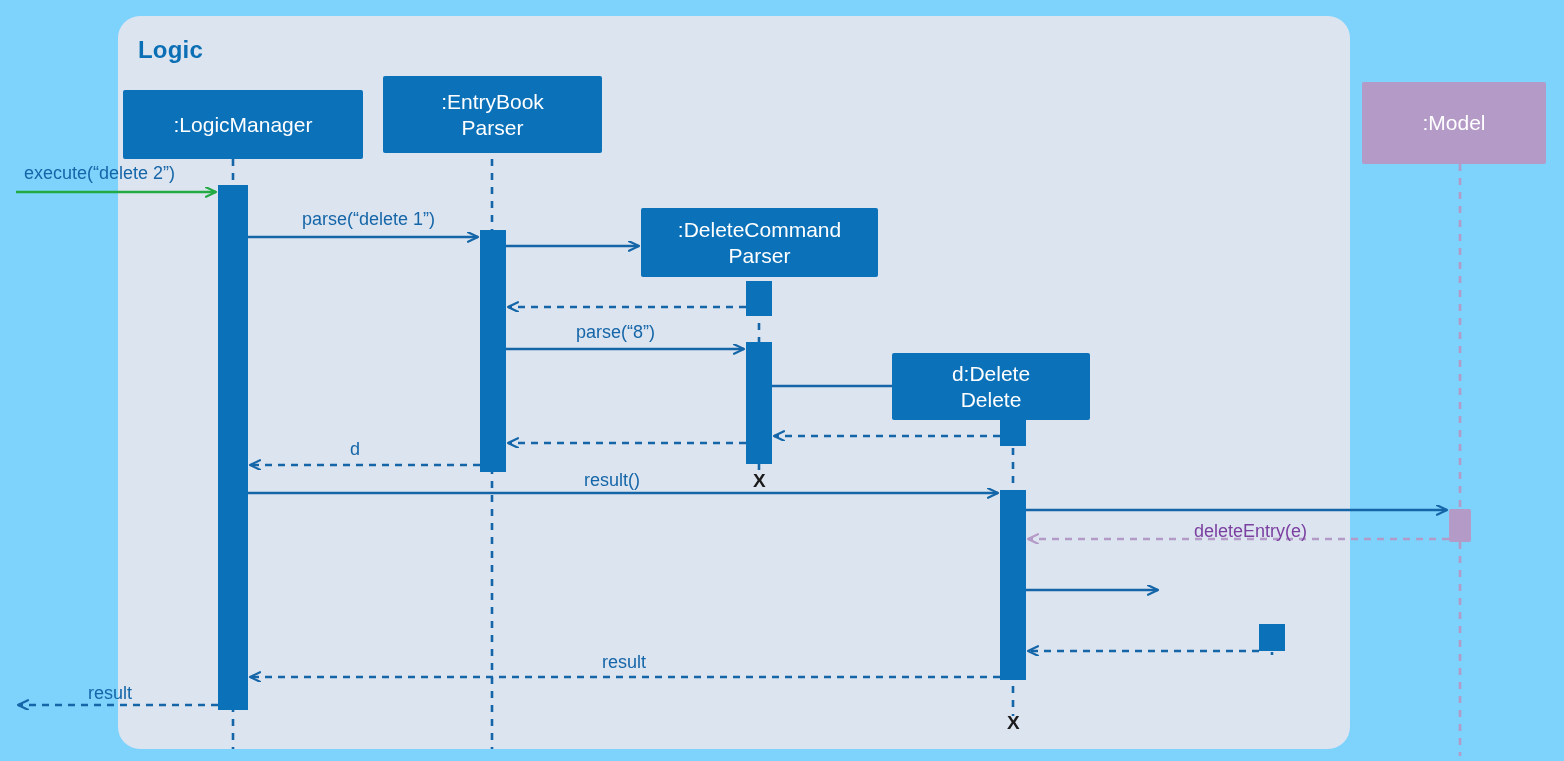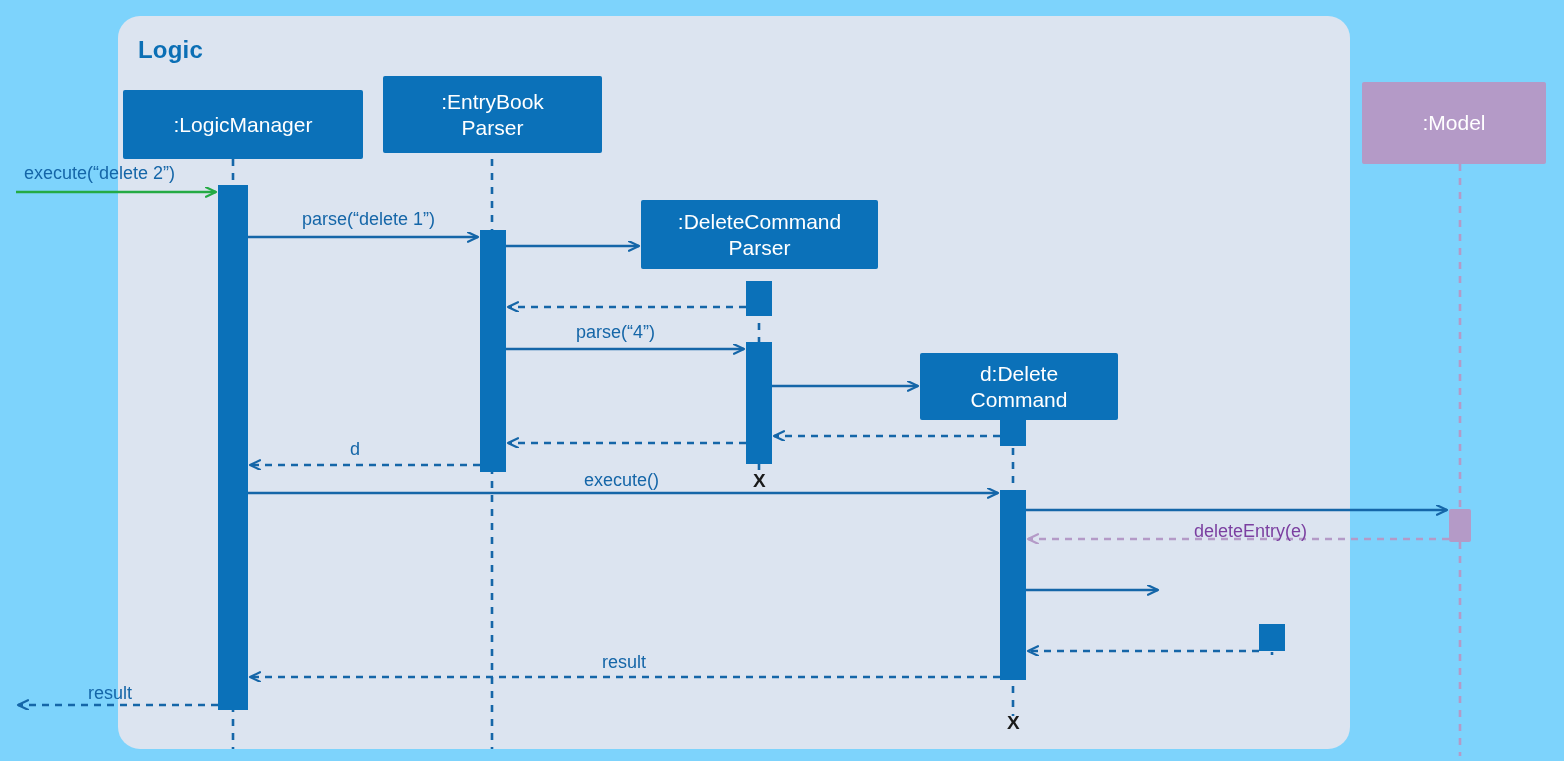--- a/index.html
+++ b/index.html
@@ -125,48 +125,48 @@
     <span>:LogicManager</span>
   </div>
 
   <div class="pbox blue" style="left:383px; top:76px; width:219px; height:77px;">
     <span>
       <span>:EntryBook</span><br>
       <span>Parser</span>
     </span>
   </div>
 
-  <div class="pbox blue" style="left:641px; top:200px; width:237px; height:69px;align-items:center;">
+  <div class="pbox blue" style="left:641px; top:208px; width:237px; height:69px;align-items:center;">
     <span>
       <span>:DeleteCommand</span><br>
       <span>Parser</span>
     </span>
   </div>
 
-  <div class="pbox blue" style="left:920px; top:353px; width:198px; height:67px;">
+  <div class="pbox blue" style="left:892px; top:353px; width:198px; height:67px;">
     <span>
       <span>d:Delete</span><br>
-      <span>Command</span>
+      <span>Delete</span>
     </span>
   </div>
 
 
   <div class="pbox purple" style="left:1362px; top:82px; width:184px; height:82px;align-items:center;">
     <span>:Model</span>
   </div>
 
   <div class="msg" style="left:24px; top:163px;">execute(“delete 2”)</div>
 
   <div class="msg" style="left:270px; top:209px;margin-left:32px;">parse(“delete 1”)</div>
 
-  <div class="msg" style="left:576px; top:322px;">parse(“4”)</div>
+  <div class="msg" style="left:576px; top:322px;">parse(“8”)</div>
 
   <div class="msg" style="left:350px; top:439px;">d</div>
 
-  <div class="msg" style="left:584px; top:470px;">execute()</div>
+  <div class="msg" style="left:584px; top:470px;">result()</div>
 
   <div class="msg purple" style="left:1194px; top:480px;margin-top:41px;">deleteEntry(e)</div>
 
   <div class="msg" style="left:602px; top:652px;">result</div>
 
   <div class="msg" style="left:88px; top:683px;">result</div>
 
   <div class="xmark" style="left:753px; top:470px;">X</div>
 
   <div class="xmark" style="left:1007px; top:712px;">X</div>

